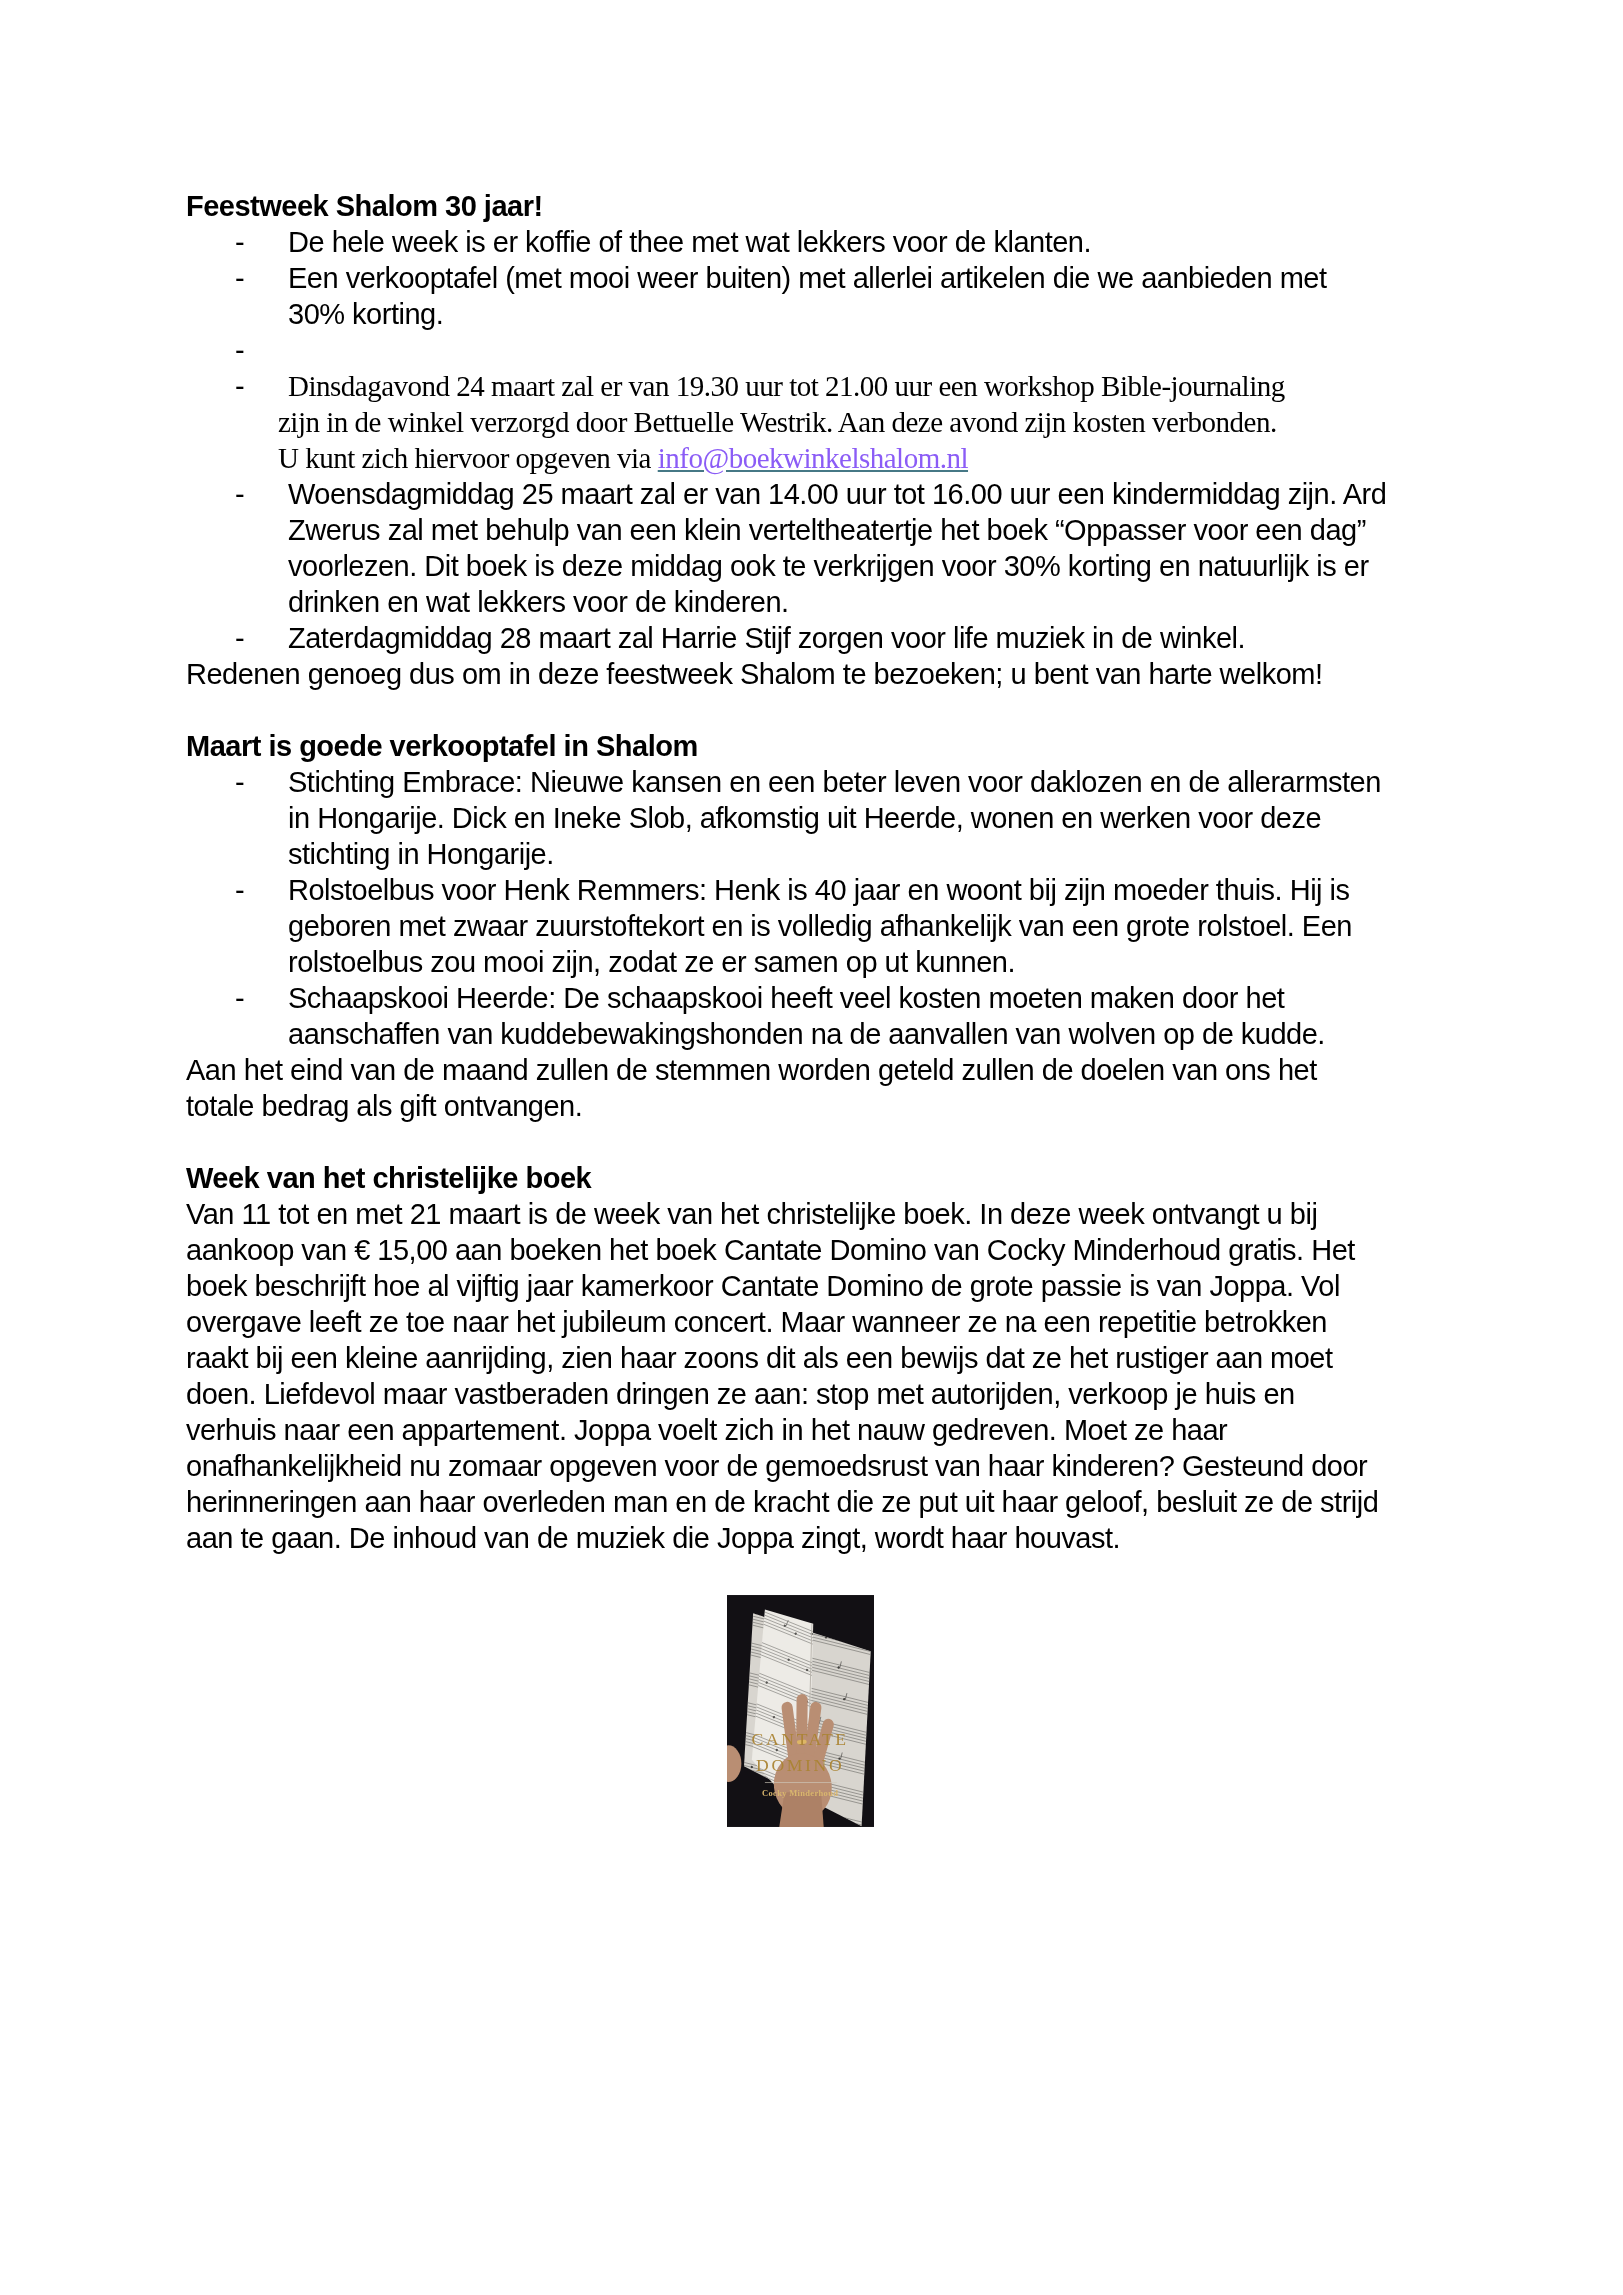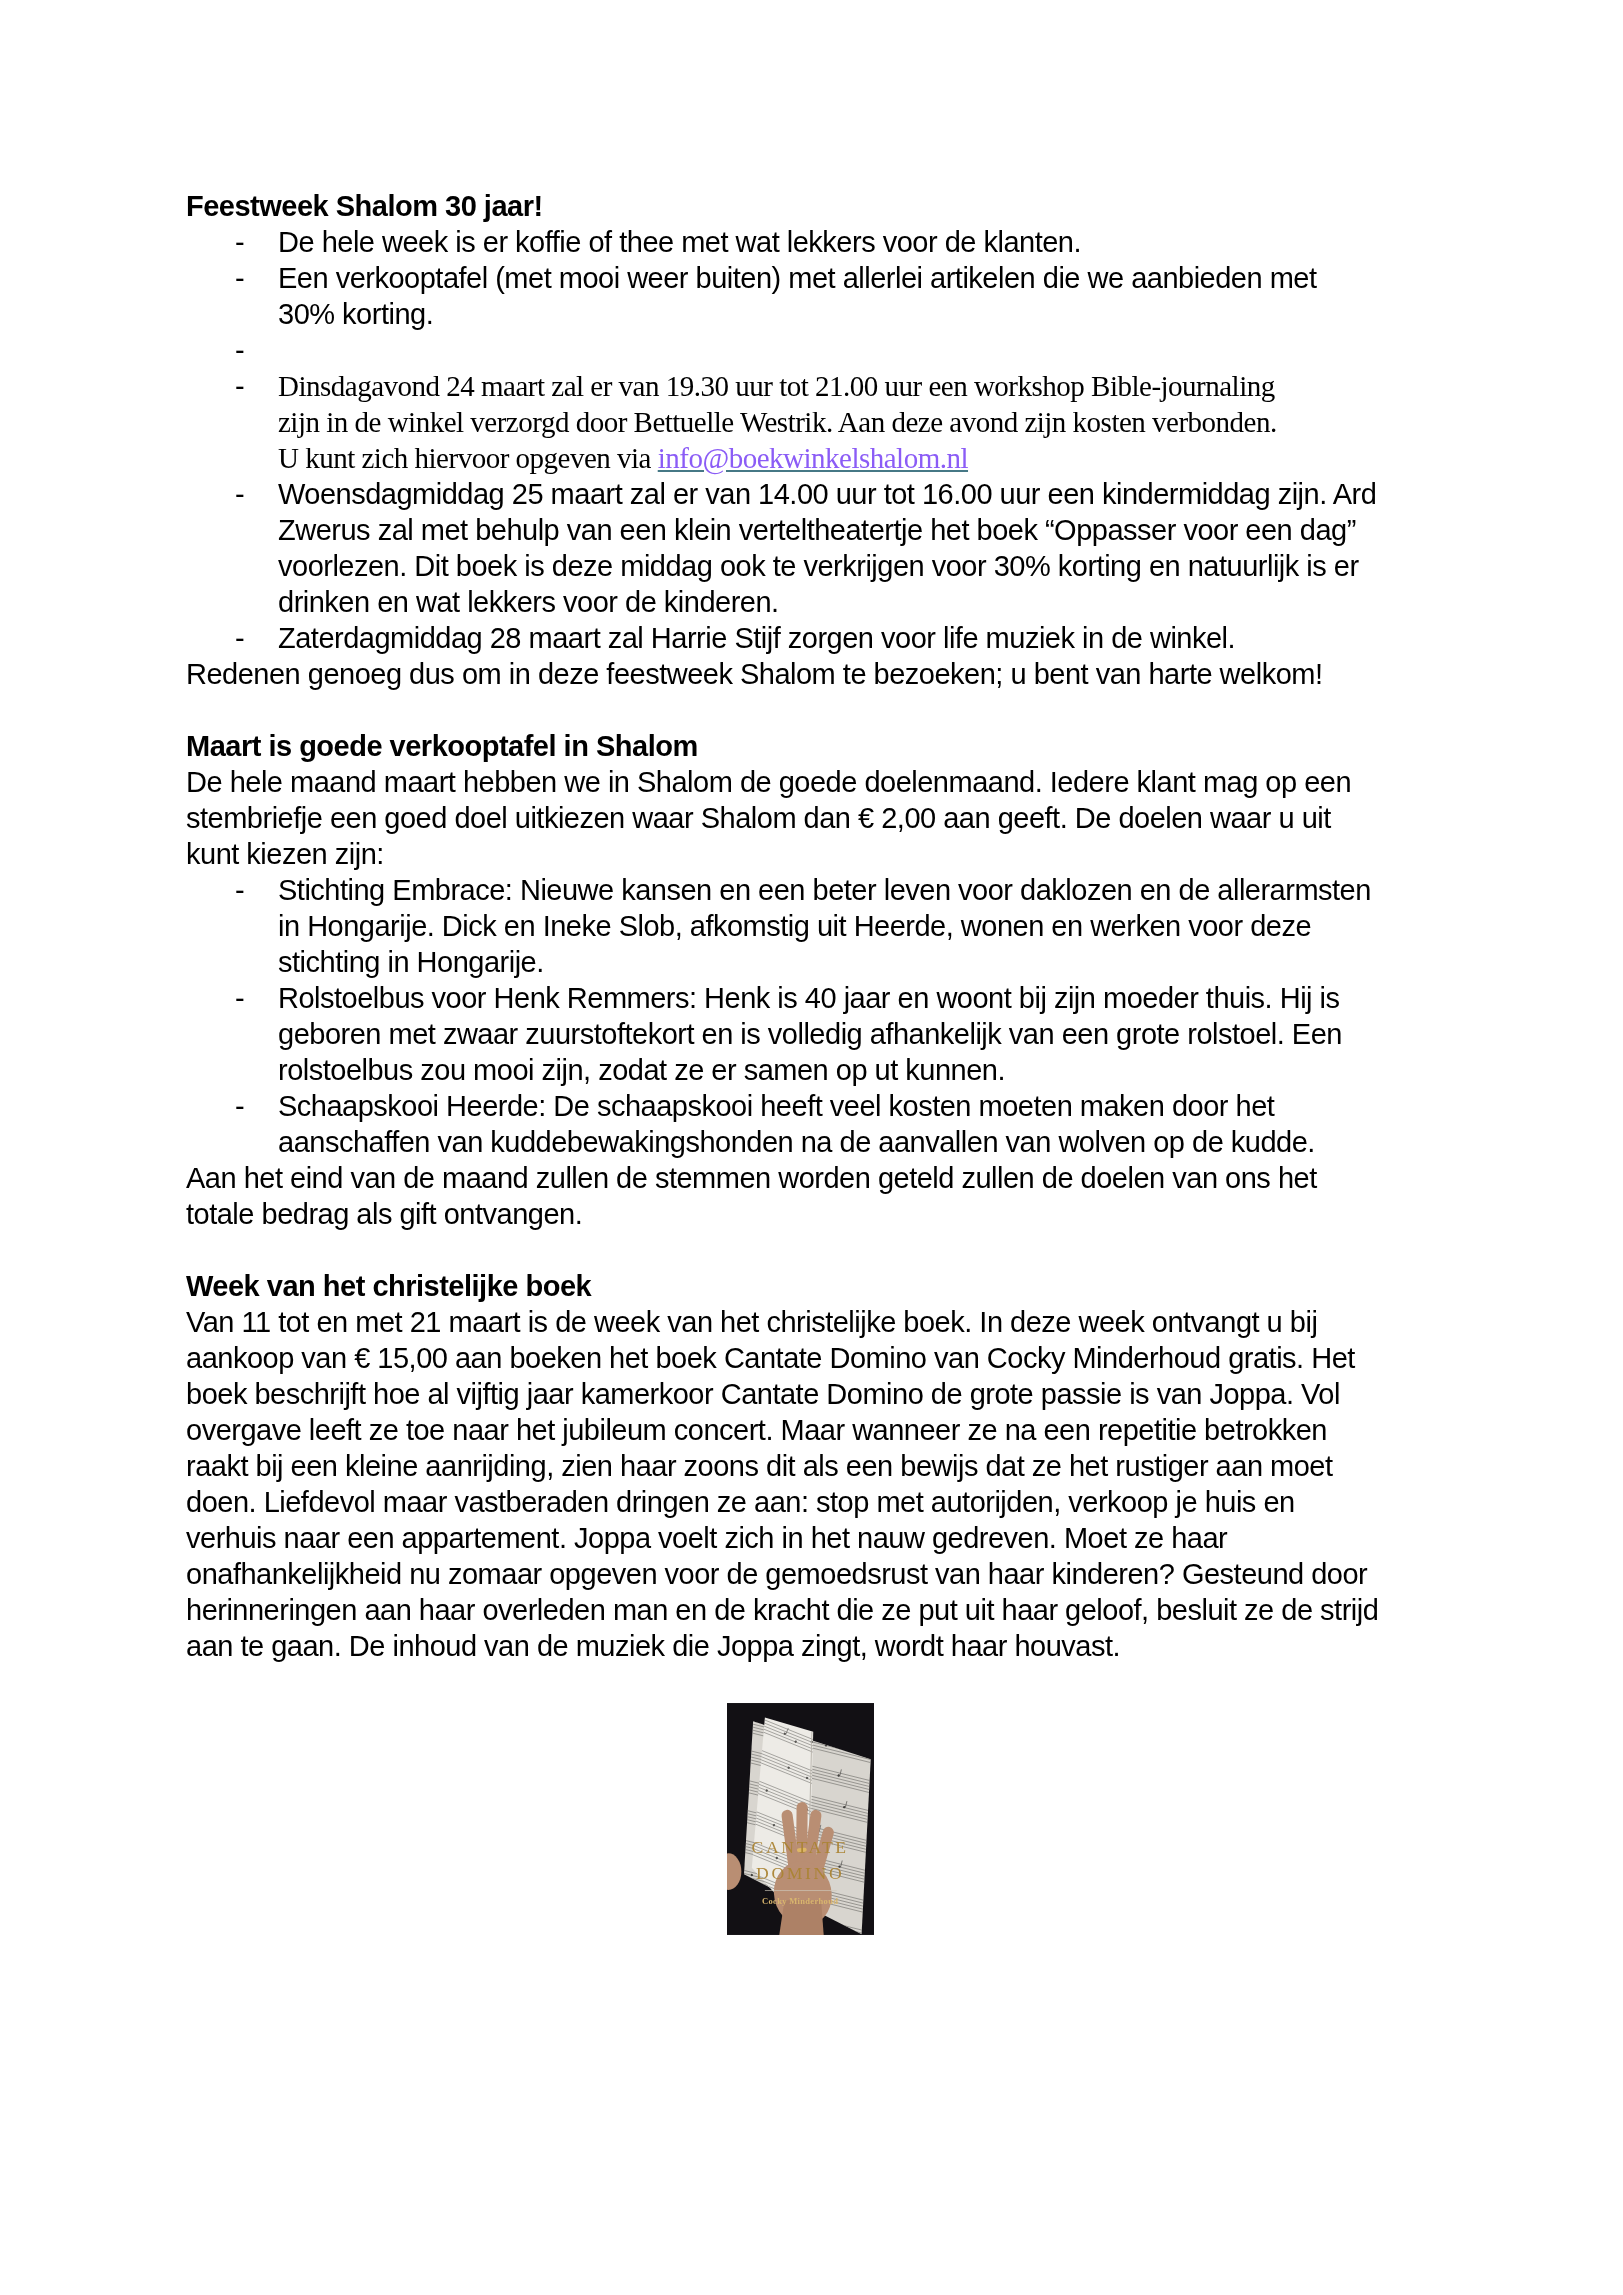--- a/index.html
+++ b/index.html
@@ -13,21 +13,21 @@
     border-radius:29px;
   }
   .content {
     position:absolute;
     left:186px; top:188px;
     width:1282px;
     font-size:29px;
     line-height:36px;
     letter-spacing:-0.5px;
   }
-  .lines { white-space:pre; }
+  .lines { white-space:pre;margin-left:10px; }
   p.lines { margin:0; }
   h2.heading {
     margin:0; padding:0;
     font-size:29px; line-height:36px;
     font-weight:bold;
   }
   .sp { height:36px; }
   .bullets { margin:0; }
   .bullet { display:flex; align-items:flex-start; padding-left:49px; }
   .dash { flex:0 0 43px; width:43px; }
@@ -92,23 +92,20 @@
       <div class="bullet">
         <span class="dash">-</span>
         <span class="lines">Zaterdagmiddag 28 maart zal Harrie Stijf zorgen voor life muziek in de winkel.</span>
       </div>
     </div>
     <p class="lines">Redenen genoeg dus om in deze feestweek Shalom te bezoeken; u bent van harte welkom!</p>
 
     <div class="sp"></div>
 
     <h2 class="heading">Maart is goede verkooptafel in Shalom</h2>
-    <p class="lines">De hele maand maart hebben we in Shalom de goede doelenmaand. Iedere klant mag op een
-stembriefje een goed doel uitkiezen waar Shalom dan € 2,00 aan geeft. De doelen waar u uit
-kunt kiezen zijn:</p>
     <div class="bullets">
       <div class="bullet">
         <span class="dash">-</span>
         <span class="lines">Stichting Embrace: Nieuwe kansen en een beter leven voor daklozen en de allerarmsten
 in Hongarije. Dick en Ineke Slob, afkomstig uit Heerde, wonen en werken voor deze
 stichting in Hongarije.</span>
       </div>
       <div class="bullet">
         <span class="dash">-</span>
         <span class="lines">Rolstoelbus voor Henk Remmers: Henk is 40 jaar en woont bij zijn moeder thuis. Hij is

